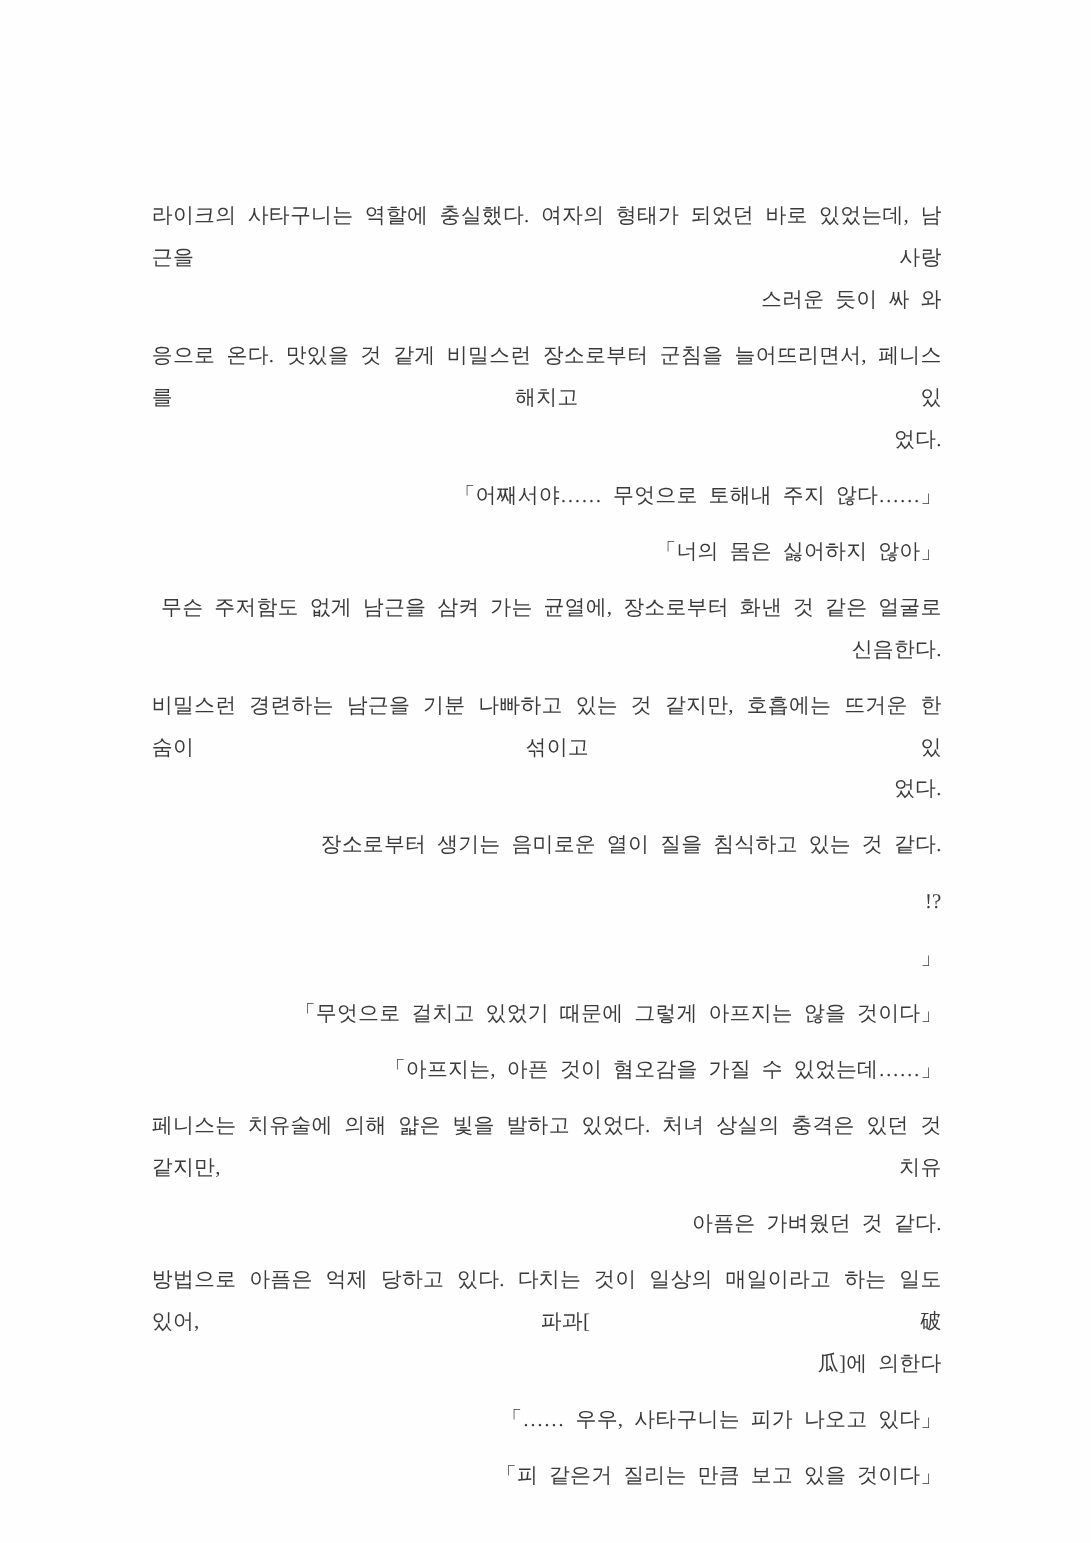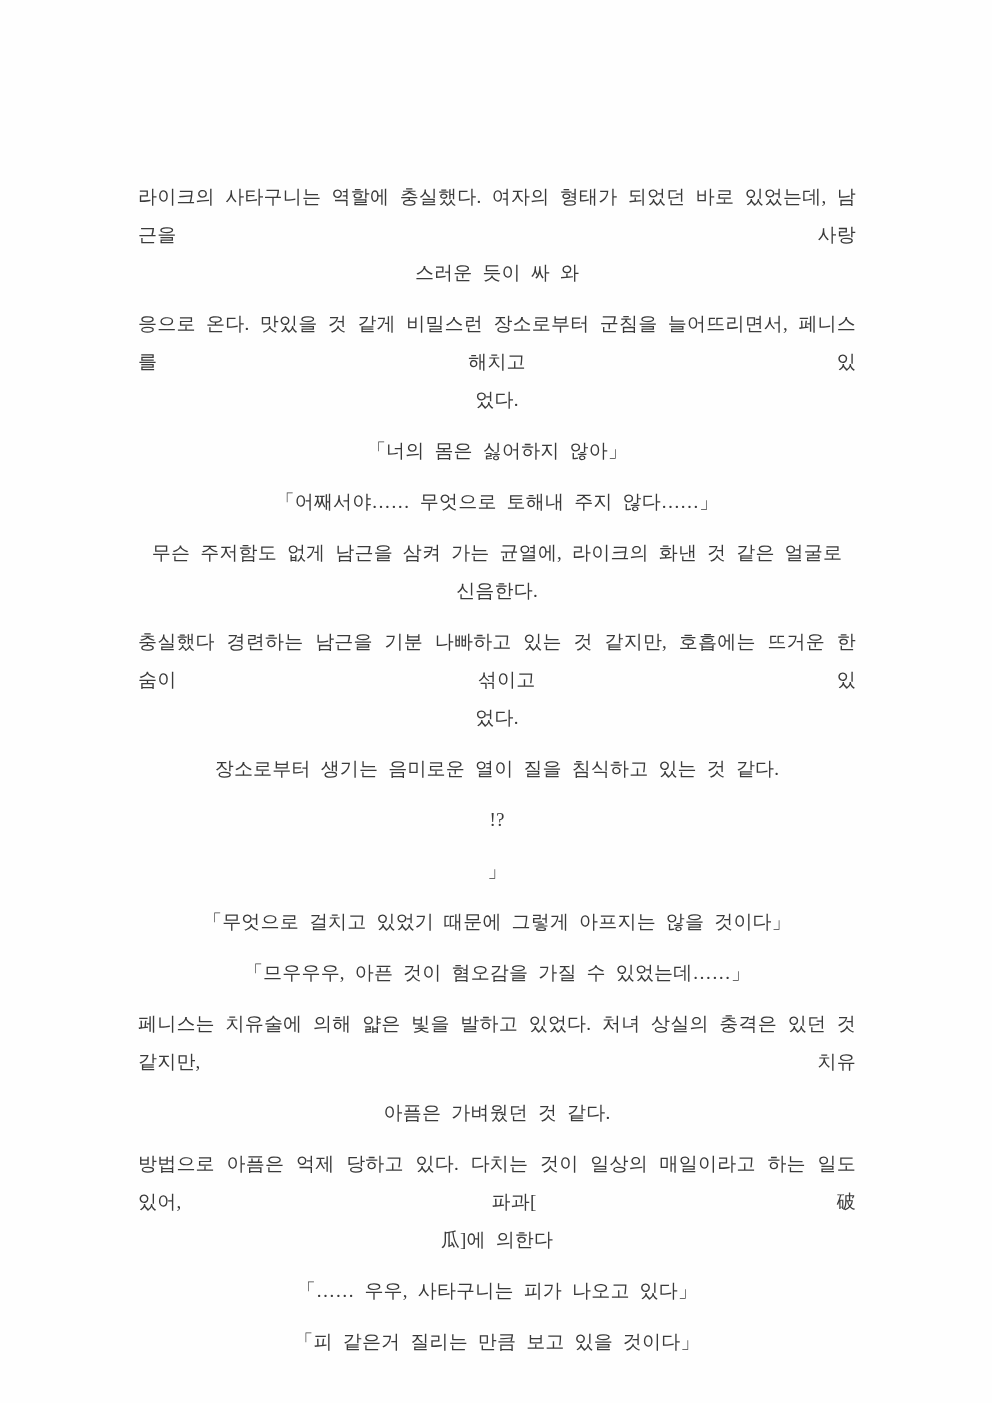--- a/index.html
+++ b/index.html
@@ -26,21 +26,21 @@
     }
     .para:last-child {
       margin-bottom: 0;
     }
     .line {
       font-size: 19px;
       line-height: 38px;
       word-spacing: 5px;
       letter-spacing: 0.2px;
       white-space: normal;
-      text-align: center;
+      text-align: right;
     }
     
     .line.j {
       text-align: justify;
       text-align-last: justify;
     }
   </style>
 </head>
 <body>
 
@@ -51,33 +51,33 @@
       <div class="line j">라이크의 사타구니는 역할에 충실했다. 여자의 형태가 되었던 바로 있었는데, 남근을 사랑</div>
       <div class="line">스러운 듯이 싸 와</div>
     </div>
 
     <div class="para">
       <div class="line j">응으로 온다. 맛있을 것 같게 비밀스런 장소로부터 군침을 늘어뜨리면서, 페니스를 해치고 있</div>
       <div class="line">었다.</div>
     </div>
 
     <div class="para">
+      <div class="line">「어째서야…… 무엇으로 토해내 주지 않다……」</div>
+    </div>
+
+    <div class="para">
       <div class="line">「너의 몸은 싫어하지 않아」</div>
     </div>
 
     <div class="para">
-      <div class="line">「어째서야…… 무엇으로 토해내 주지 않다……」</div>
+      <div class="line">무슨 주저함도 없게 남근을 삼켜 가는 균열에, 장소로부터 화낸 것 같은 얼굴로 신음한다.</div>
     </div>
 
     <div class="para">
-      <div class="line">무슨 주저함도 없게 남근을 삼켜 가는 균열에, 라이크의 화낸 것 같은 얼굴로 신음한다.</div>
-    </div>
-
-    <div class="para">
-      <div class="line j">충실했다 경련하는 남근을 기분 나빠하고 있는 것 같지만, 호흡에는 뜨거운 한숨이 섞이고 있</div>
+      <div class="line j">비밀스런 경련하는 남근을 기분 나빠하고 있는 것 같지만, 호흡에는 뜨거운 한숨이 섞이고 있</div>
       <div class="line">었다.</div>
     </div>
 
     <div class="para">
       <div class="line">장소로부터 생기는 음미로운 열이 질을 침식하고 있는 것 같다.</div>
     </div>
 
 
     <div class="para">
       <div class="line">!?</div>
@@ -85,21 +85,21 @@
 
     <div class="para">
       <div class="line">」</div>
     </div>
 
     <div class="para">
       <div class="line">「무엇으로 걸치고 있었기 때문에 그렇게 아프지는 않을 것이다」</div>
     </div>
 
     <div class="para">
-      <div class="line">「므우우우, 아픈 것이 혐오감을 가질 수 있었는데……」</div>
+      <div class="line">「아프지는, 아픈 것이 혐오감을 가질 수 있었는데……」</div>
     </div>
 
     <div class="para">
       <div class="line j">페니스는 치유술에 의해 얇은 빛을 발하고 있었다. 처녀 상실의 충격은 있던 것 같지만, 치유</div>
     </div>
 
     <div class="para">
       <div class="line">아픔은 가벼웠던 것 같다.</div>
     </div>
 

